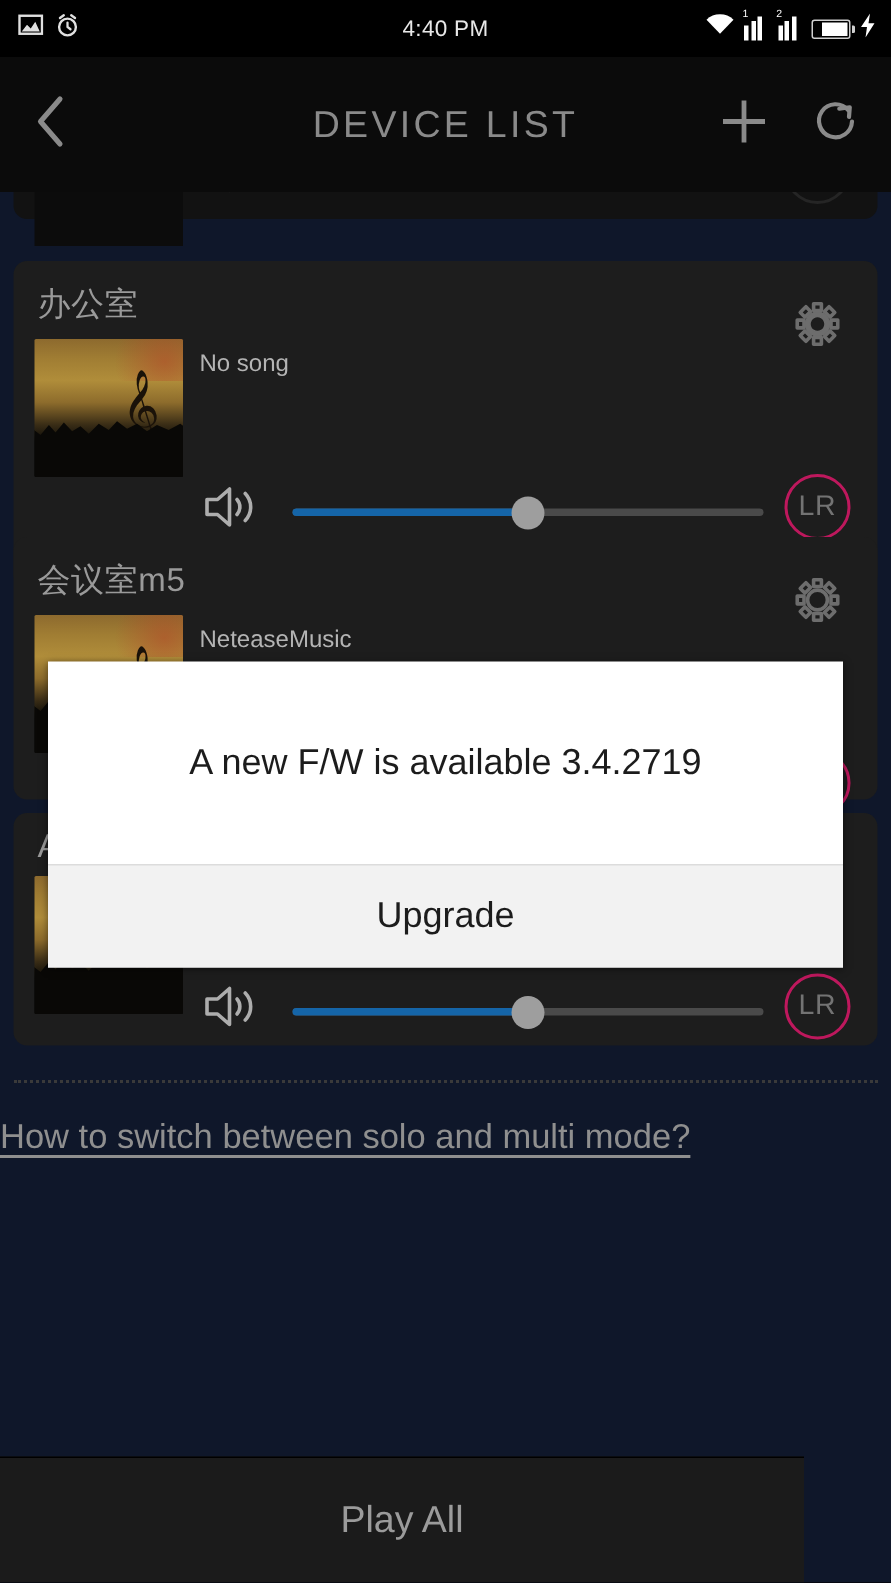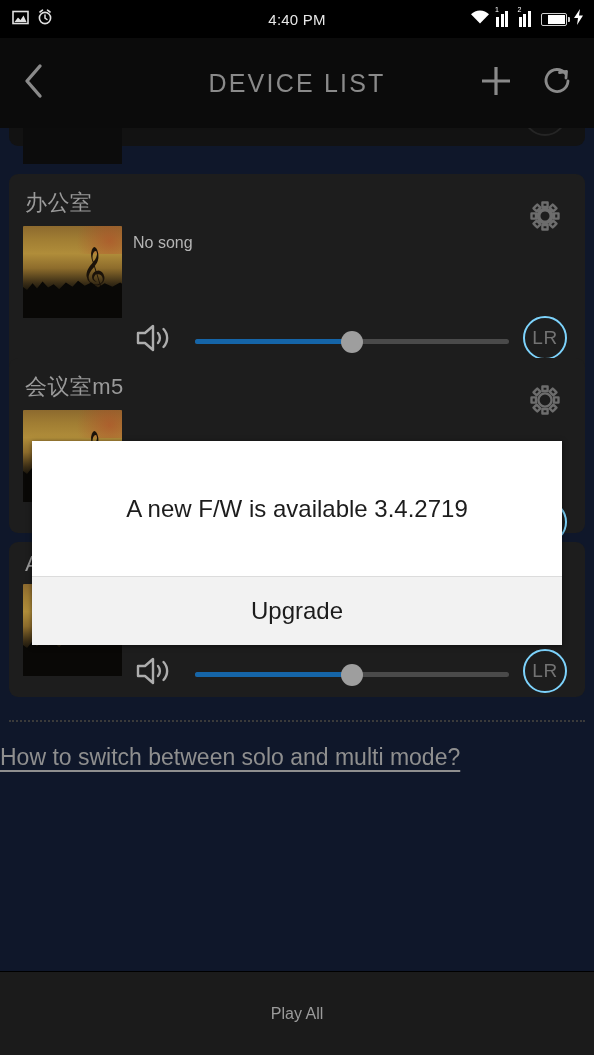--- a/index.html
+++ b/index.html
@@ -101,41 +101,41 @@
   .slider .track { position: absolute; left: 0; top: 0; width: 100%; height: 5px;
     background: #4a4a4a; border-radius: 3px; }
   .slider .fill { position: absolute; left: 0; top: 0; height: 5px;
     background: #1565a8; border-radius: 3px; }
   .slider .thumb {
     position: absolute; top: 50%; width: 22px; height: 22px; margin-left: -11px;
     transform: translateY(-50%); background: #9e9e9e; border-radius: 50%;
   }
   .lr {
     position: absolute; right: 18px; top: 142px;
-    width: 44px; height: 44px; border: 2px solid #7dd3fc; border-radius: 50%;
+    width: 44px; height: 44px; border: 2px solid #be185d; border-radius: 50%;
     display: flex; align-items: center; justify-content: center;
     color: #737373; font-size: 19px; letter-spacing: .5px;
   }
 
   .divider {
     position: absolute; left: 9px; width: 576px; height: 1px;
     border-top: 2px dotted #3a3a3a;
   }
   .help-link {
     position: absolute; left: 0; width: 594px; 
     color: #8f8f8f; font-size: 23px; text-decoration: underline;
     text-underline-offset: 5px;
   }
 
   
   .playall {
-    position: absolute; left: 0; bottom: 0; width: 594px; height: 84px;
+    position: absolute; left: 0; bottom: 0; width: 536px; height: 84px;
     background: #1b1b1b; border-top: 1px solid #000;
     display: flex; align-items: center; justify-content: center;
-    color: #9b9b9b; font-size: 16px;
+    color: #9b9b9b; font-size: 25px;
   }
 
   
   .dialog {
     position: absolute; left: 32px; top: 441px; width: 530px; height: 204px;
     background: #fff; box-shadow: 0 1px 5px rgba(0,0,0,.5);
   }
   .dlg-body {
     height: 135px; display: flex; align-items: center; justify-content: center;
     padding: 4px 26px;
@@ -313,20 +313,21 @@
           </g>
         </svg>
       </span>
 
       <div class="art">
         <span class="sun"></span>
         <span class="clef">𝄞</span>
         <span class="ridge"></span>
       </div>
 
+      <div class="song">NeteaseMusic</div>
 
       <span class="speaker">
         <svg width="40" height="32" viewBox="0 0 40 32">
           <path d="M3 11 L10 11 L18 4 L18 28 L10 21 L3 21 Z" fill="none" stroke="#adadad" stroke-width="2.4" stroke-linejoin="round"></path>
           <path d="M23 11 A7.5 7.5 0 0 1 23 21" fill="none" stroke="#adadad" stroke-width="2.4" stroke-linecap="round"></path>
           <path d="M28.5 7 A13 13 0 0 1 28.5 25" fill="none" stroke="#adadad" stroke-width="2.4" stroke-linecap="round"></path>
         </svg>
       </span>
 
       <div class="slider">

